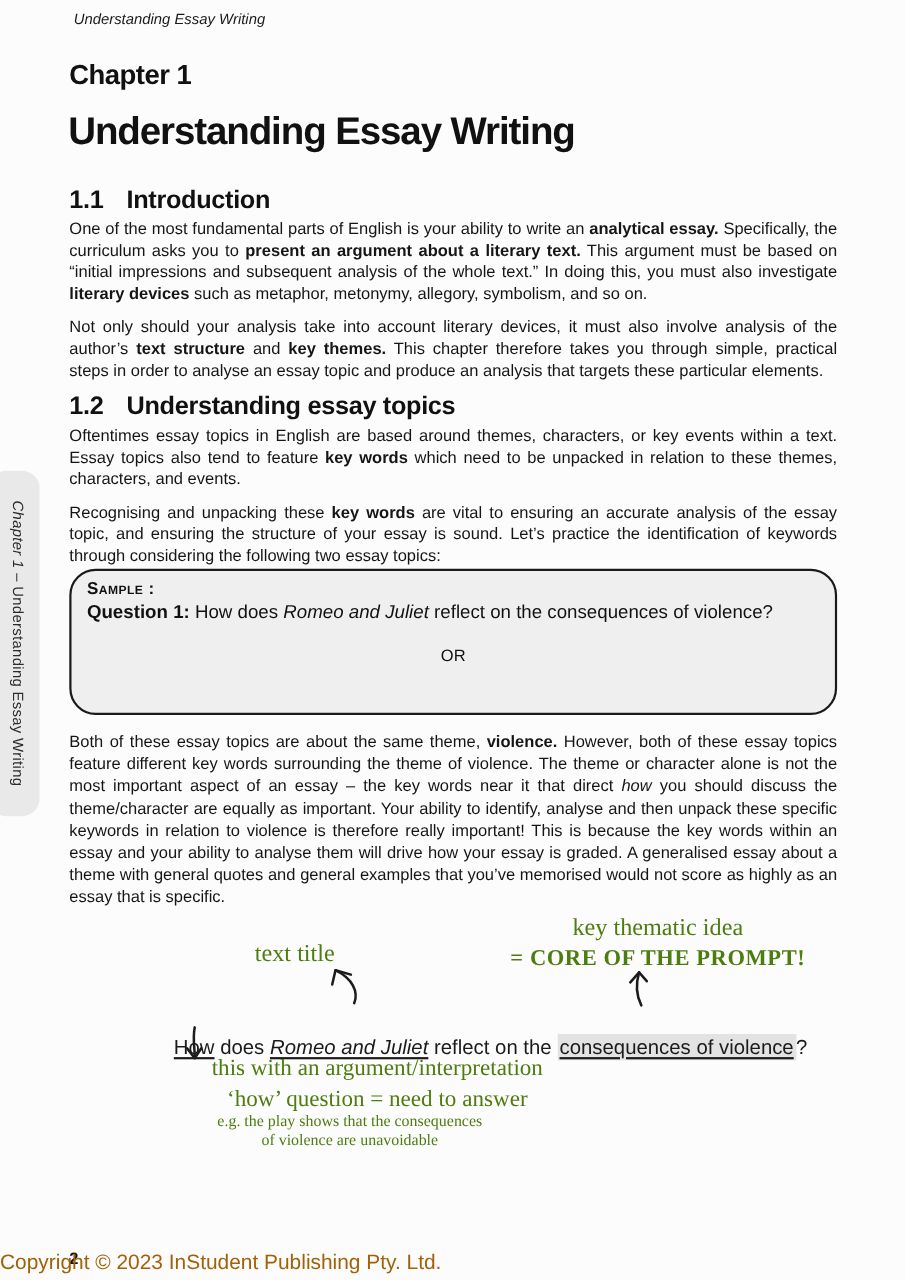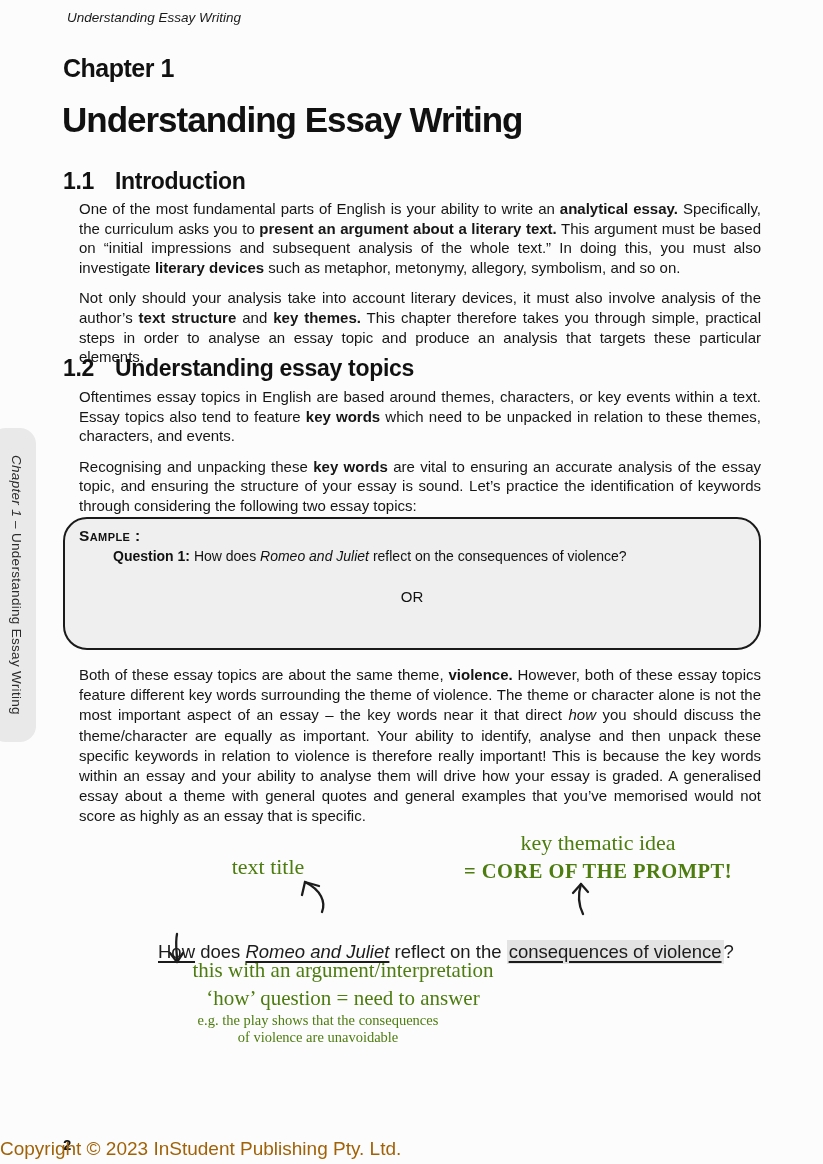--- a/index.html
+++ b/index.html
@@ -21,41 +21,41 @@
 
   
   .chapter-label { left:63px; top:54px; font-size:25px; font-weight:700; letter-spacing:-0.5px; }
   .page-title   { left:62px; top:100px; font-size:35px; font-weight:700; letter-spacing:-1px; }
   .section-head { left:63px; font-size:23px; font-weight:700; letter-spacing:-0.3px; }
   .section-head .num { display:inline-block; width:52px; }
 
   
   .flow { left:63px; width:698px; }
   p.body {
-    margin:0 0 11px 16px;
+    margin:0 0 11px 0;
     font-size:15px; line-height:19.6px;
     text-align:justify;
     color:#151515;
   }
 
   
   .sample-box {
     left:63px; top:517px; width:698px; height:133px;
     box-sizing:border-box;
     background:#efefef;
     border:2.5px solid #1a1a1a;
     border-radius:24px;
     padding:8px 14px;
     overflow:hidden;
   }
   .sample-label {
     font-weight:700; font-variant:small-caps; letter-spacing:0.4px;
     font-size:15.5px; height:16px;
   }
-  .sample-q { font-size:14px; line-height:19px; margin-top:4px;margin-left:34px; }
+  .sample-q { font-size:17px; line-height:19px; margin-top:4px; }
   .sample-or { font-size:15px; text-align:center; margin-top:22px; }
   .sample-q2 { margin-top:22px; }
 
   
   .diagram { left:63px; top:828px; width:698px; height:222px; }
   .hand { font-family:cursive; color:#4d7c0f; }
   .label-text-title { left:140px; top:26px; width:130px; text-align:center; font-size:22px; }
   .label-key-thematic { left:380px; top:0; width:310px; text-align:center; font-size:22px; line-height:29px; }
   .label-key-thematic .caps-line { font-size:20.5px; font-weight:600; letter-spacing:0.5px; }
   .annotated-question { left:95px; top:68px; font-size:18.5px; white-space:nowrap; color:#1b1b1b;margin-top:45px; }

